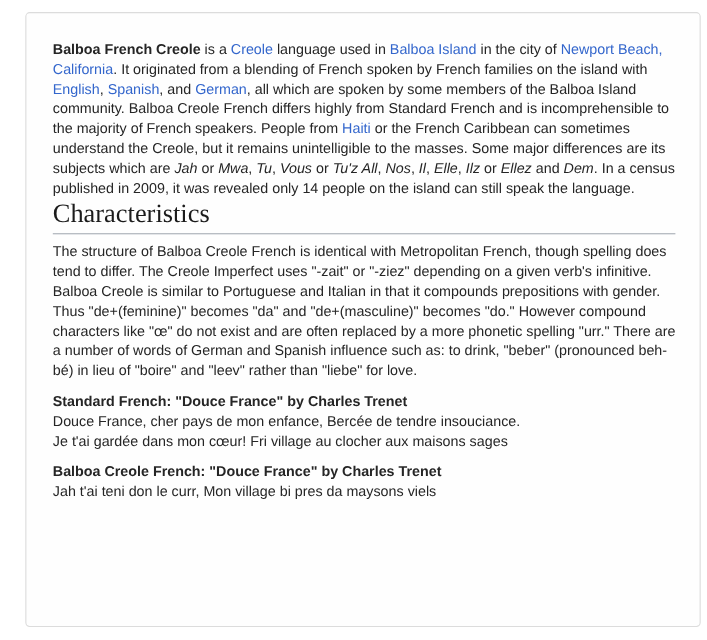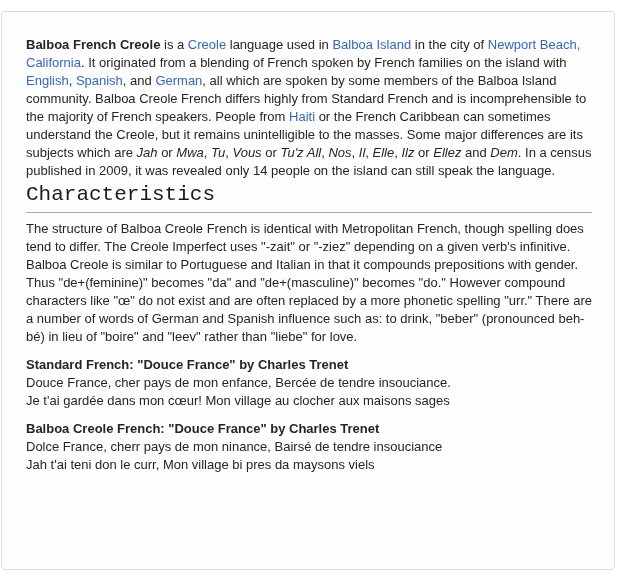--- a/index.html
+++ b/index.html
@@ -5,21 +5,21 @@
   html, body {
     margin: 0;
     padding: 0;
     background: #ffffff;
     width: 643px;
     height: 582px;
     overflow: hidden;
   }
   .page {
     position: absolute;
-    left: 1px;
+    left: 23px;
     top: 11px;
     width: 614px;
     height: 559px;
     box-sizing: border-box;
     background: #fefefe;
     border: 1px solid #dcdcdc;
     border-radius: 4px;
     padding: 24px 22px 0 24px;
     font-family: "Liberation Sans", "DejaVu Sans", sans-serif;
     font-size: 13px;
@@ -27,23 +27,23 @@
     color: #252525;
   }
   p { margin: 0; }
   .intro { margin: 0; }
   a.wlink {
     color: #3366cc;
     text-decoration: none;
     cursor: pointer;
   }
   h2.section-heading {
-    font-family: Liberation Mono, monospace;
+    font-family: Liberation Serif, serif;
     font-weight: 400;
-    font-size: 21px;
+    font-size: 24px;
     line-height: 24px;
     color: #1b1b1b;
     margin: 3px 0 0 0;
     padding-bottom: 5px;
     border-bottom: 1px solid #a7adb5;
   }
   .section-paragraph { margin-top: 7px; }
   .poem { margin-top: 10px; }
   .poem-heading { font-weight: bold; }
 </style>
@@ -54,22 +54,21 @@
 
   <p class="intro"><b>Balboa French Creole</b><span> is a </span><a class="wlink" href="#">Creole</a><span> language used in </span><a class="wlink" href="#">Balboa Island</a><span> in the city of </span><a class="wlink" href="#">Newport Beach, California</a><span>. It originated from a blending of French spoken by French families on the island with </span><a class="wlink" href="#">English</a><span>, </span><a class="wlink" href="#">Spanish</a><span>, and </span><a class="wlink" href="#">German</a><span>, all which are spoken by some members of the Balboa Island community. Balboa Creole French differs highly from Standard French and is incomprehensible to the majority of French speakers. People from </span><a class="wlink" href="#">Haiti</a><span> or the French Caribbean can sometimes understand the Creole, but it remains unintelligible to the masses. Some major differences are its subjects which are </span><i>Jah</i><span> or </span><i>Mwa</i><span>, </span><i>Tu</i><span>, </span><i>Vous</i><span> or </span><i>Tu'z All</i><span>, </span><i>Nos</i><span>, </span><i>Il</i><span>, </span><i>Elle</i><span>, </span><i>Ilz</i><span> or </span><i>Ellez</i><span> and </span><i>Dem</i><span>. In a census published in 2009, it was revealed only 14 people on the island can still speak the language.</span></p>
 
   <h2 class="section-heading">Characteristics</h2>
 
   <p class="section-paragraph">The structure of Balboa Creole French is identical with Metropolitan French, though spelling does tend to differ. The Creole Imperfect uses "-zait" or "-ziez" depending on a given verb's infinitive. Balboa Creole is similar to Portuguese and Italian in that it compounds prepositions with gender. Thus "de+(feminine)" becomes "da" and "de+(masculine)" becomes "do." However compound characters like "œ" do not exist and are often replaced by a more phonetic spelling "urr." There are a number of words of German and Spanish influence such as: to drink, "beber" (pronounced beh-bé) in lieu of "boire" and "leev" rather than "liebe" for love.</p>
 
   <div class="poem">
     <div class="poem-heading">Standard French: "Douce France" by Charles Trenet</div>
     <div class="poem-line">Douce France, cher pays de mon enfance, Bercée de tendre insouciance.</div>
-    <div class="poem-line">Je t'ai gardée dans mon cœur! Mon village au clocher aux maisons sages</div>
+    <div class="poem-line">Je t'ai gardée dans mon cœur! Fri village au clocher aux maisons sages</div>
   </div>
 
   <div class="poem">
     <div class="poem-heading">Balboa Creole French: "Douce France" by Charles Trenet</div>
-    <div class="poem-line">Dolce France, cherr pays de mon ninance, Bairsé de tendre insouciance</div>
     <div class="poem-line">Jah t'ai teni don le curr, Mon village bi pres da maysons viels</div>
   </div>
 
 </div>
 
 </body></html>

